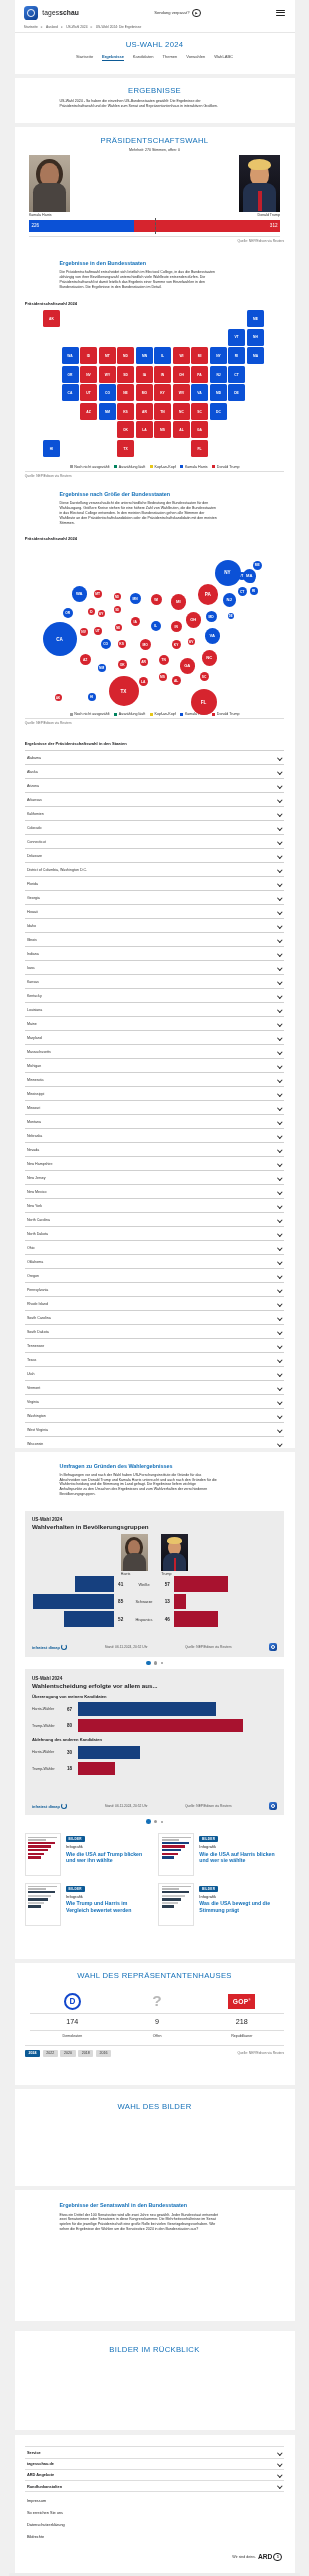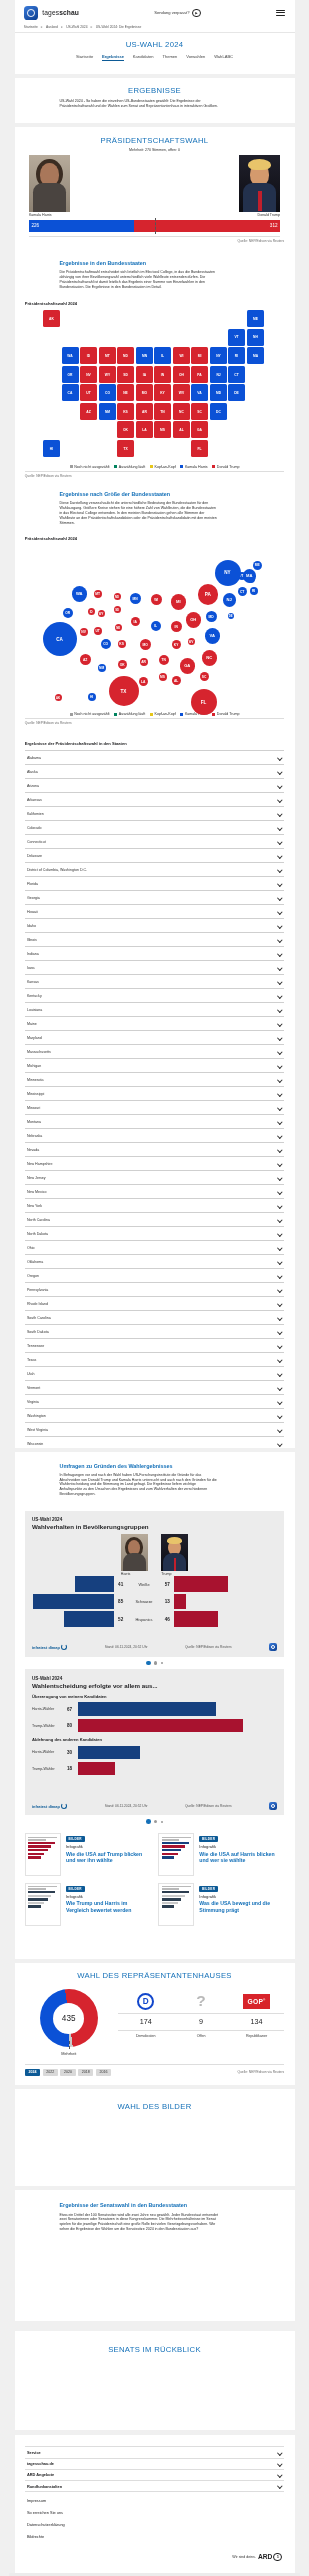--- a/index.html
+++ b/index.html
@@ -837,47 +837,40 @@
         </div>
         <div><span class="badge">BILDER</span><div class="t-kicker">Infografik</div><div class="t-title">Was die USA bewegt und die Stimmung prägt</div></div>
       </div>
     </div>
 </div>
 <div class="gap7"></div>
 
 <div class="col card" style="height:122px;padding-top:8.2px;">
   <div class="sec-head">WAHL DES REPRÄSENTANTENHAUSES</div>
   <div class="house-row">
-    <div class="donut-wrap">
-      <div class="donut">
-        <div class="hole">435</div>
-        <div class="tick"></div>
-      </div>
-      <div class="maj-lbl">Mehrheit</div>
-    </div>
     <div class="parties" id="parties">
         <div class="party">
           <div class="logo-area">
             <div class="dem-logo">D</div>
           </div>
           <div class="pnum">174</div>
           <div class="plbl">Demokraten</div>
         </div>
         <div class="party">
           <div class="logo-area">
             <div class="q-logo">?</div>
           </div>
           <div class="pnum">9</div>
           <div class="plbl">Offen</div>
         </div>
         <div class="party">
           <div class="logo-area">
             <div class="gop-logo">GOP<sup>®</sup></div>
           </div>
-          <div class="pnum">134</div>
+          <div class="pnum">218</div>
           <div class="plbl">Republikaner</div>
         </div>
       </div>
   </div>
   <div class="house-foot">
     <div class="years" id="years">
         <span class="year active">2024</span>
         <span class="year">2022</span>
         <span class="year">2020</span>
         <span class="year">2018</span>
@@ -893,21 +886,21 @@
 </div>
 <div class="gap8"></div>
 
 <div class="col card" style="height:131px;padding-top:12.4px;">
   <div class="sub-head indent">Ergebnisse der Senatswahl in den Bundesstaaten</div>
   <div class="body-txt indent" style="margin-top:4.1px">Etwa ein Drittel der 100 Senatssitze wird alle zwei Jahre neu gewählt. Jeder Bundesstaat entsendet zwei Senatorinnen oder Senatoren in diese Kongresskammer. Die Mehrheitsverhältnisse im Senat spielen für die jeweilige Präsidentschaft eine große Rolle bei vielen Gesetzgebungsvorhaben. Wie sehen die Ergebnisse der Wahlen um die Senatssitze 2024 in den Bundesstaaten aus?</div>
 </div>
 <div class="gap20"></div>
 
 <div class="col card" style="height:99px;padding-top:13.4px;">
-  <div class="sec-head">SENATS IM RÜCKBLICK</div>
+  <div class="sec-head">BILDER IM RÜCKBLICK</div>
 </div>
 <div class="gap9"></div>
 
 <div class="col card" style="height:138px;">
   <div class="f-acc" id="footAcc">
       <div class="f-row">
         <span class="lbl">Service</span>
         <span class="chev"></span>
       </div>
       <div class="f-row">

